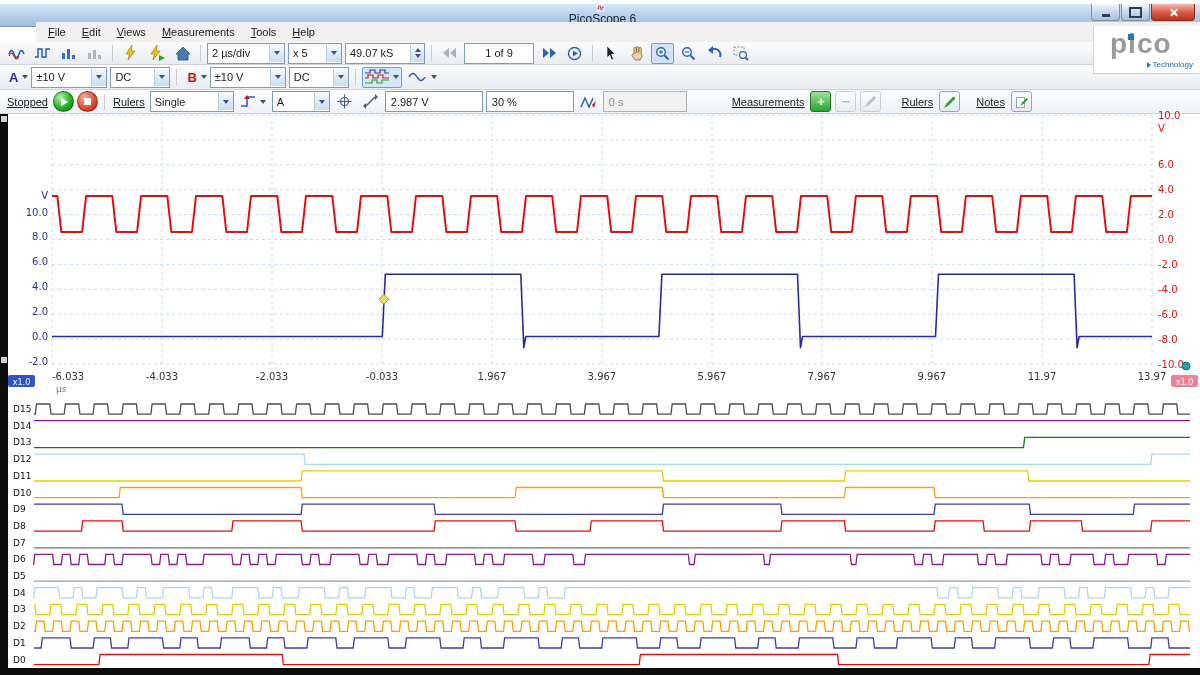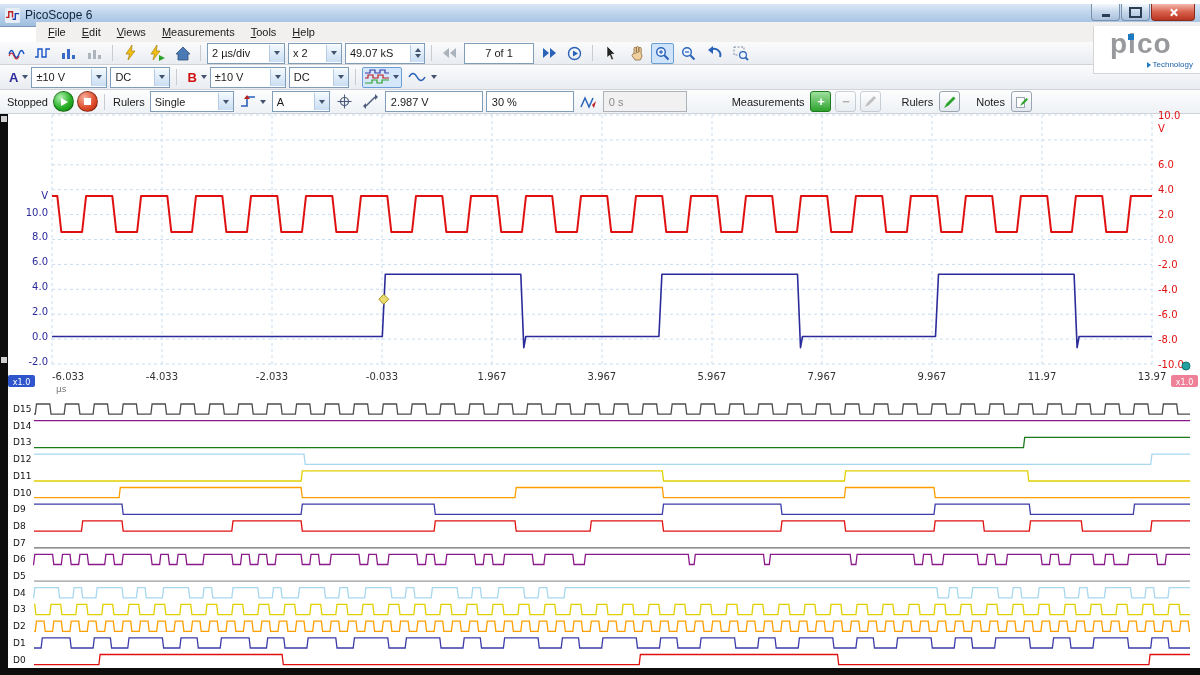--- a/index.html
+++ b/index.html
@@ -3,21 +3,21 @@
 <meta charset="utf-8">
 <style>
   html,body{margin:0;padding:0;width:1200px;height:675px;overflow:hidden;}
   body{font-family:"Liberation Sans","DejaVu Sans",sans-serif;font-size:11px;color:#1a1a1a;
        background:#000;cursor:default;-webkit-user-select:none;user-select:none;}
   .win{position:absolute;inset:0;background:#fff;}
 
   
   .titlebar{position:absolute;left:0;top:4px;right:0;height:22px;
     background:linear-gradient(180deg,#d9e7f6 0%,#bcd3ec 45%,#9fbedf 100%);
-    border-bottom:1px solid #7c98ba;display:flex;align-items:center;padding-left:5px;}
+    border-bottom:1px solid #7c98ba;display:flex;align-items:center;padding-left:5px;flex-direction:column;}
   .titlebar .appicon{width:15px;height:15px;margin-right:5px;}
   .titlebar .title{font-size:12px;color:#10243c;}
   .winbtns{position:absolute;right:5px;top:0;display:flex;gap:1px;}
   .wbtn{height:16px;border:1px solid #7a90ac;border-top:none;border-radius:0 0 4px 4px;
     display:flex;align-items:center;justify-content:center;
     background:linear-gradient(180deg,#f4f8fc,#c7d8ec 50%,#aac2dd);}
   .wbtn.min,.wbtn.max{width:27px;}
   .wbtn.close{width:42px;background:linear-gradient(180deg,#f4b8ae,#d9604b 50%,#b83420);border-color:#8c2a1a;}
   .minbar{width:8px;height:3px;background:#2c3e55;margin-top:6px;}
   .maxbox{width:9px;height:7px;border:2px solid #2c3e55;}
@@ -47,21 +47,21 @@
   .cval{padding:0 4px;white-space:nowrap;flex:1;}
   .cbtn{width:14px;height:17px;display:flex;align-items:center;justify-content:center;
     background:linear-gradient(180deg,#f3f9fe,#c9ddf3);border-left:1px solid #b5cce4;}
   .caret{width:0;height:0;border-left:3px solid transparent;border-right:3px solid transparent;border-top:4px solid #42536e;}
   .caret.up{border-top:none;border-bottom:4px solid #42536e;}
   .spinbtns{display:flex;flex-direction:column;gap:2px;width:13px;align-items:center;
     background:linear-gradient(180deg,#f3f9fe,#c9ddf3);border-left:1px solid #b5cce4;height:17px;justify-content:center;}
   .field{height:19px;background:#fff;border:1px solid #7f9db9;display:flex;align-items:center;padding:0 5px;}
   .field.ctr{justify-content:center;}
   .field.dis{background:#f1f1f1;color:#8a8a8a;border-color:#adb2b8;}
-  .lbl{white-space:nowrap;padding:0 2px;}
+  .lbl{white-space:nowrap;padding:0 2px;text-decoration:underline;}
 
   .chanletter{font-weight:bold;font-size:13px;padding:0 1px 0 4px;}
   .a-col{color:#2b2b9b;} .b-col{color:#d01010;}
 
   .roundbtn{width:19px;height:19px;border-radius:50%;border:1px solid rgba(0,0,0,.35);
     display:flex;align-items:center;justify-content:center;}
   .gobtn{background:radial-gradient(circle at 35% 30%,#b2f2b2,#27b127 55%,#0d7e0d);}
   .stopbtn{background:radial-gradient(circle at 35% 30%,#f8b0a0,#e05030 55%,#b42000);}
   .playtri{width:0;height:0;border-top:4px solid transparent;border-bottom:4px solid transparent;border-left:7px solid #fff;margin-left:2px;}
   .stopsq{width:7px;height:7px;background:#fff;}
@@ -168,41 +168,41 @@
       </svg>
     </div>
     <div class="sep"></div>
     <div class="combo" style="width:76px">
       <span class="cval">2 µs/div</span>
       <span class="cbtn">
           <span class="caret"></span>
         </span>
     </div>
     <div class="combo" style="width:52px">
-      <span class="cval">x 2</span>
+      <span class="cval">x 5</span>
       <span class="cbtn">
           <span class="caret"></span>
         </span>
     </div>
     <div class="combo" style="width:78px">
       <span class="cval">49.07 kS</span>
       <span class="spinbtns">
           <span class="caret up"></span>
           <span class="caret"></span>
         </span>
     </div>
     <div class="sep"></div>
     <div class="icon-btn">
       <svg width="14" height="10" viewBox="0 0 14 10">
         <polygon points="6,0 6,10 0,5" fill="#aab2bc"></polygon>
           <polygon points="13,0 13,10 7,5" fill="#aab2bc"></polygon>
       </svg>
     </div>
     <div class="field ctr" style="width:58px">
-      <span>7 of 1</span>
+      <span>1 of 9</span>
     </div>
     <div class="icon-btn">
       <svg width="14" height="10" viewBox="0 0 14 10">
         <polygon points="1,0 1,10 7,5" fill="#2a62b8"></polygon>
           <polygon points="8,0 8,10 14,5" fill="#2a62b8"></polygon>
       </svg>
     </div>
     <div class="icon-btn">
       <svg width="15" height="15" viewBox="0 0 15 15">
         <circle cx="7.5" cy="7.5" r="6" fill="none" stroke="#2a62b8" stroke-width="1.4"></circle>

